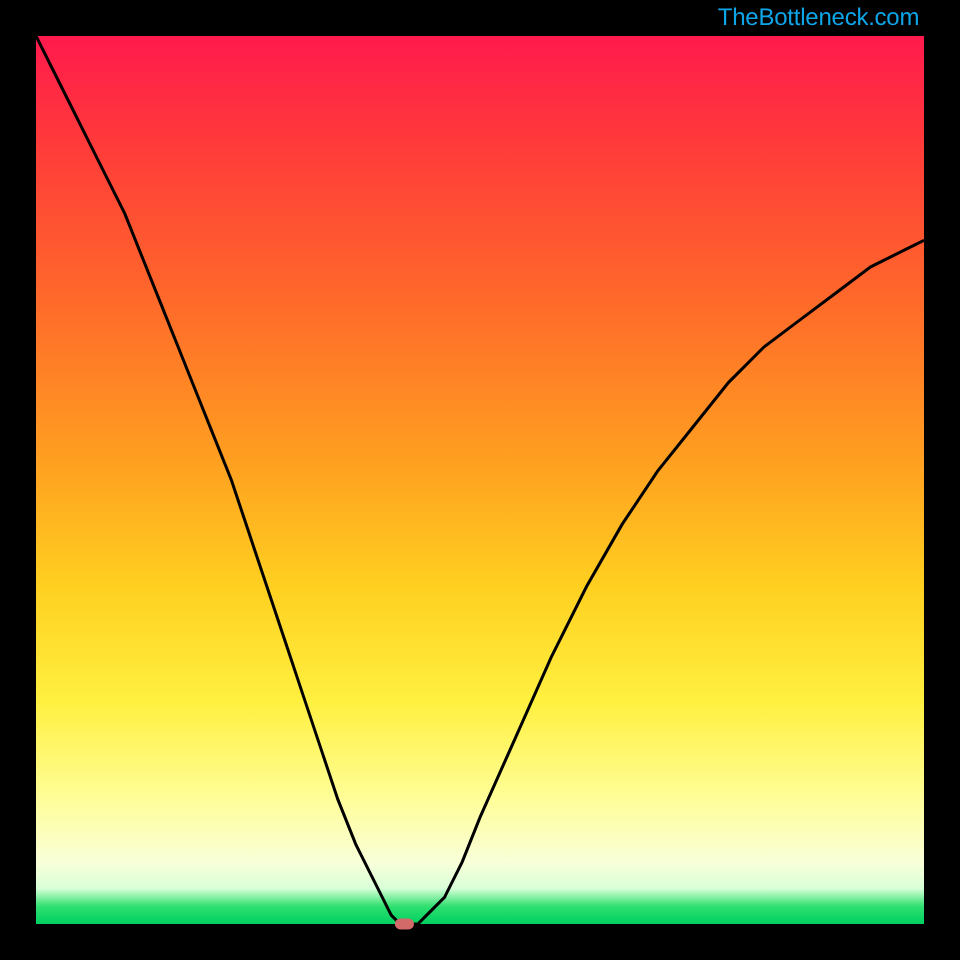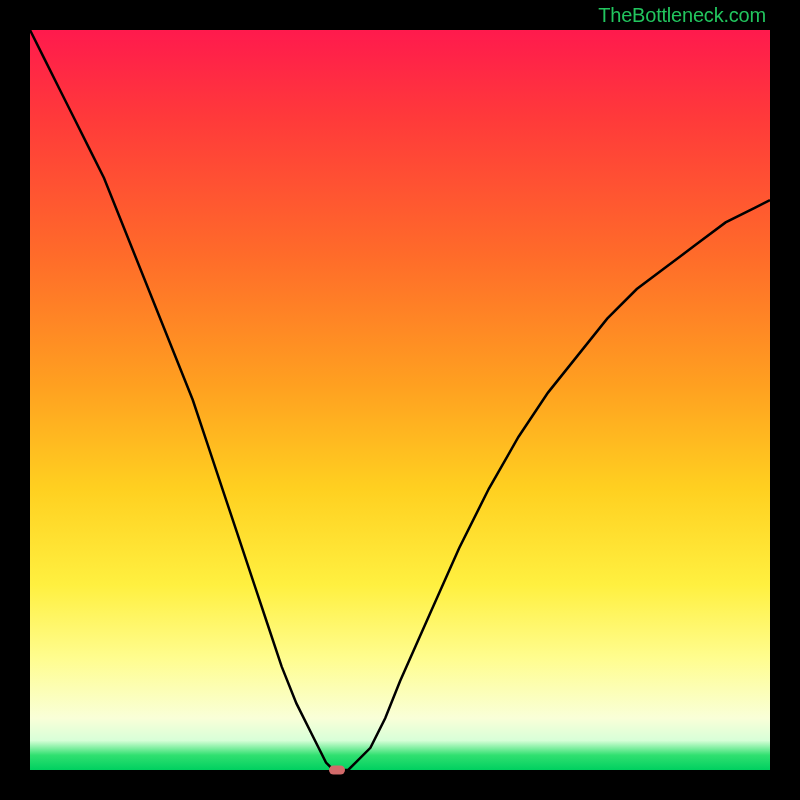--- a/index.html
+++ b/index.html
@@ -44,21 +44,21 @@
     width: 16px;
     height: 9px;
     border-radius: 5px;
     transform: translate(-50%, -50%);
   }
 
   .watermark {
     position: absolute;
     top: 4px;
     right: 34px;
-    color: #22c55e;
+    color: #0ea5e9;
     font-size: 20px;
     letter-spacing: -0.2px;
     font-weight: 500;
   }
 </style>
 </head>
 <body>
 
 <div class="chart-outer">
 

